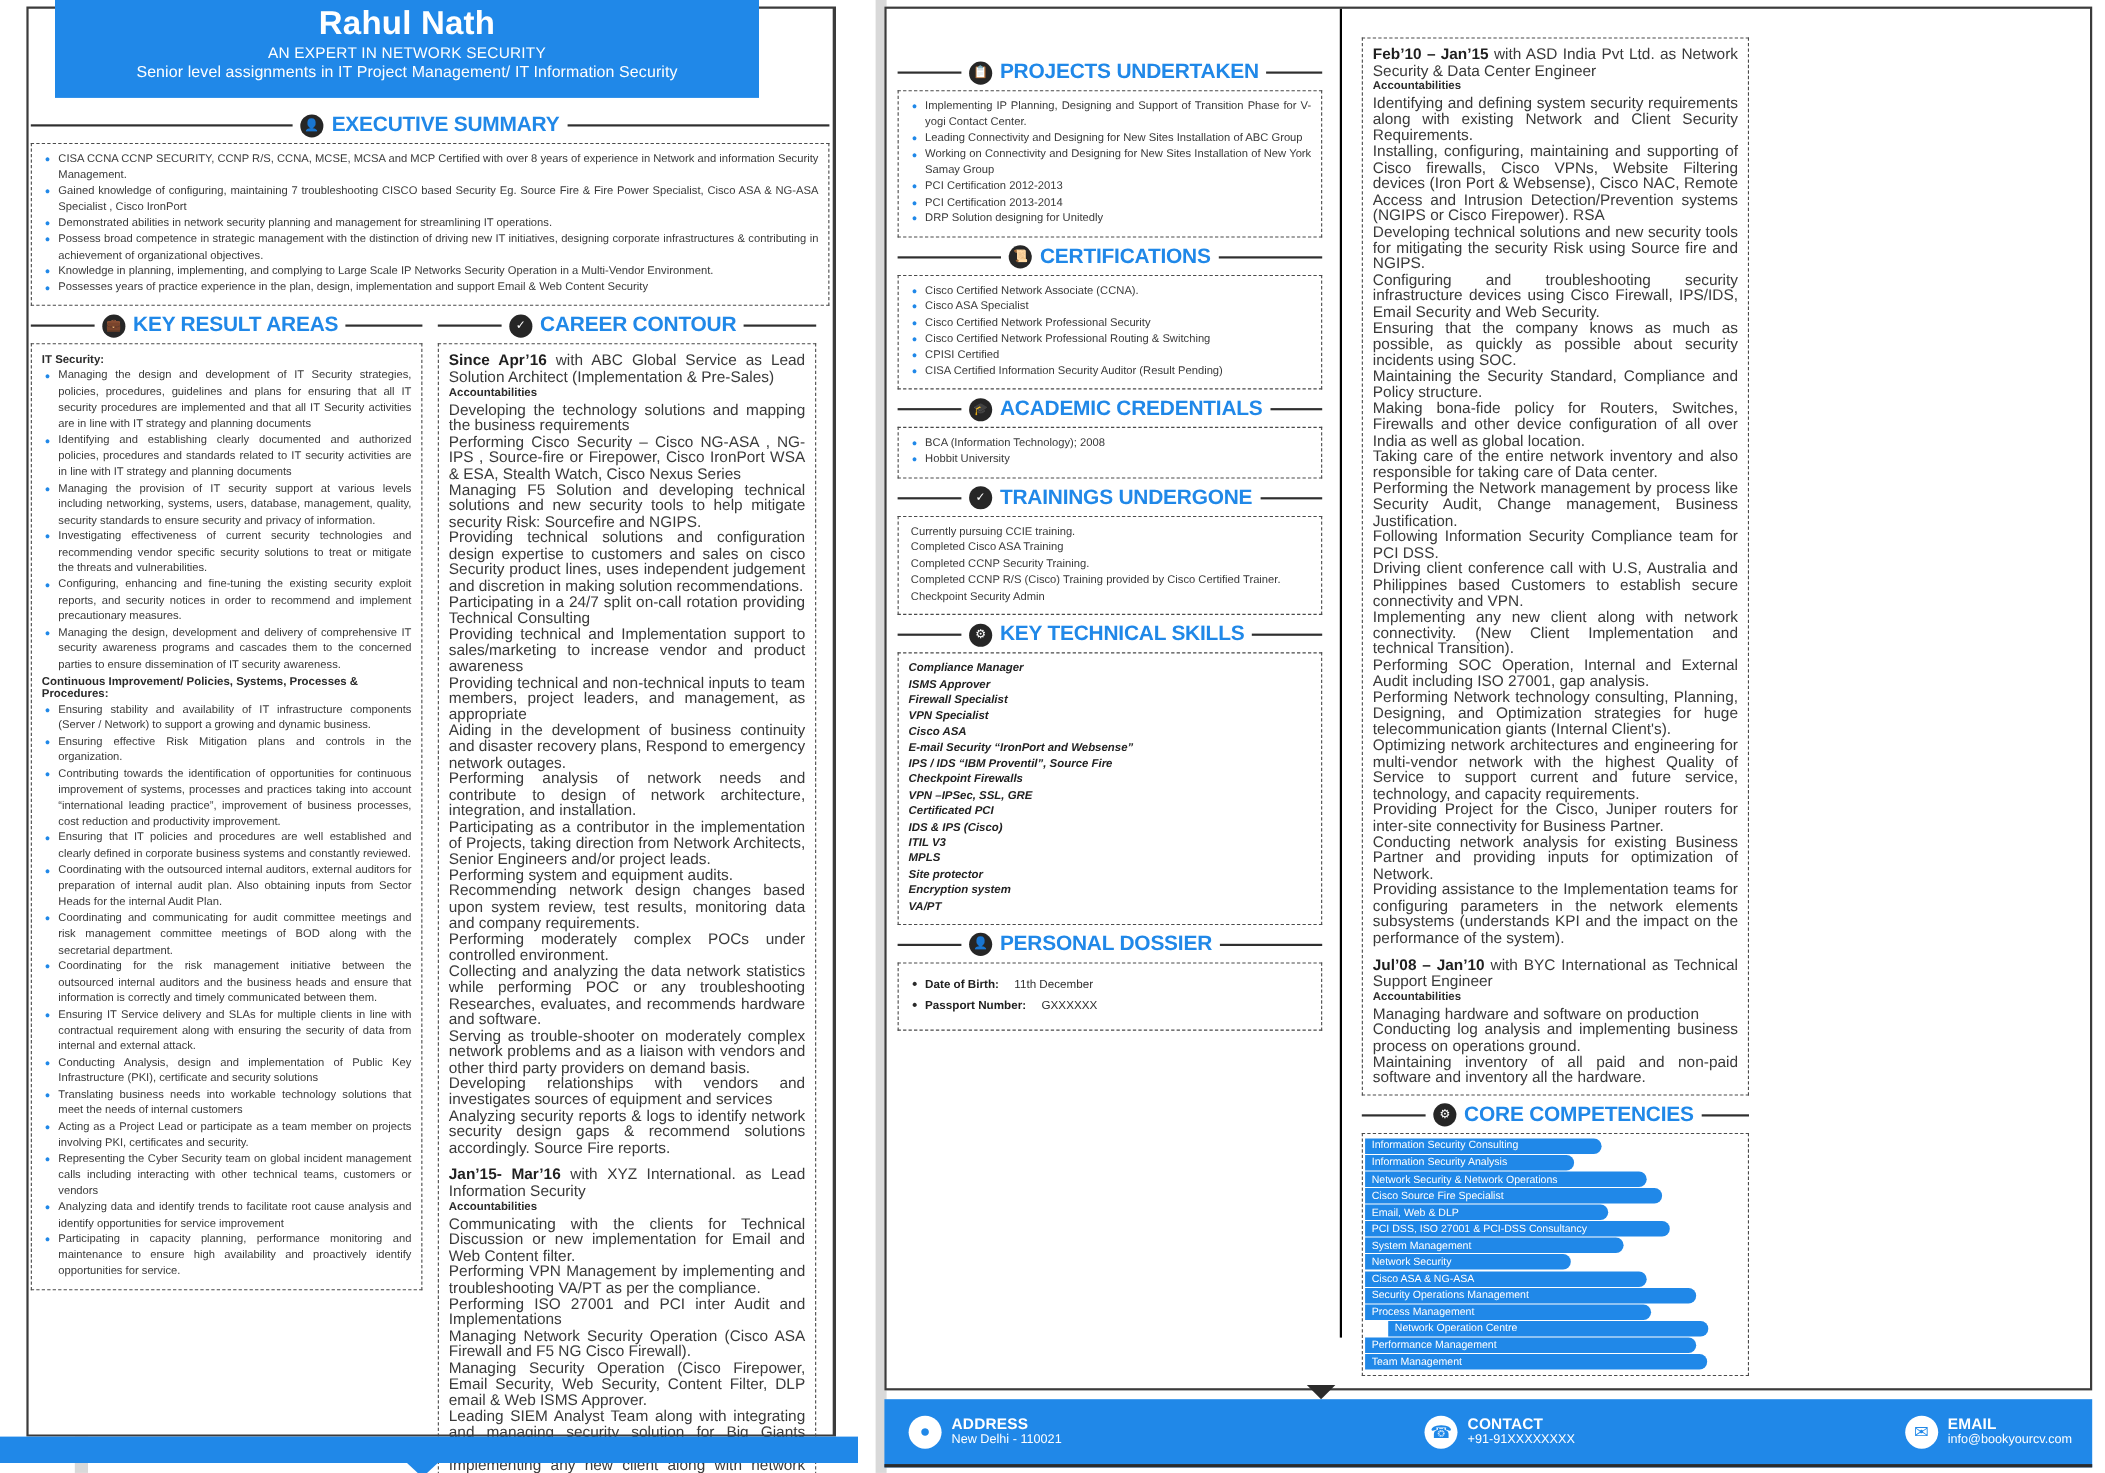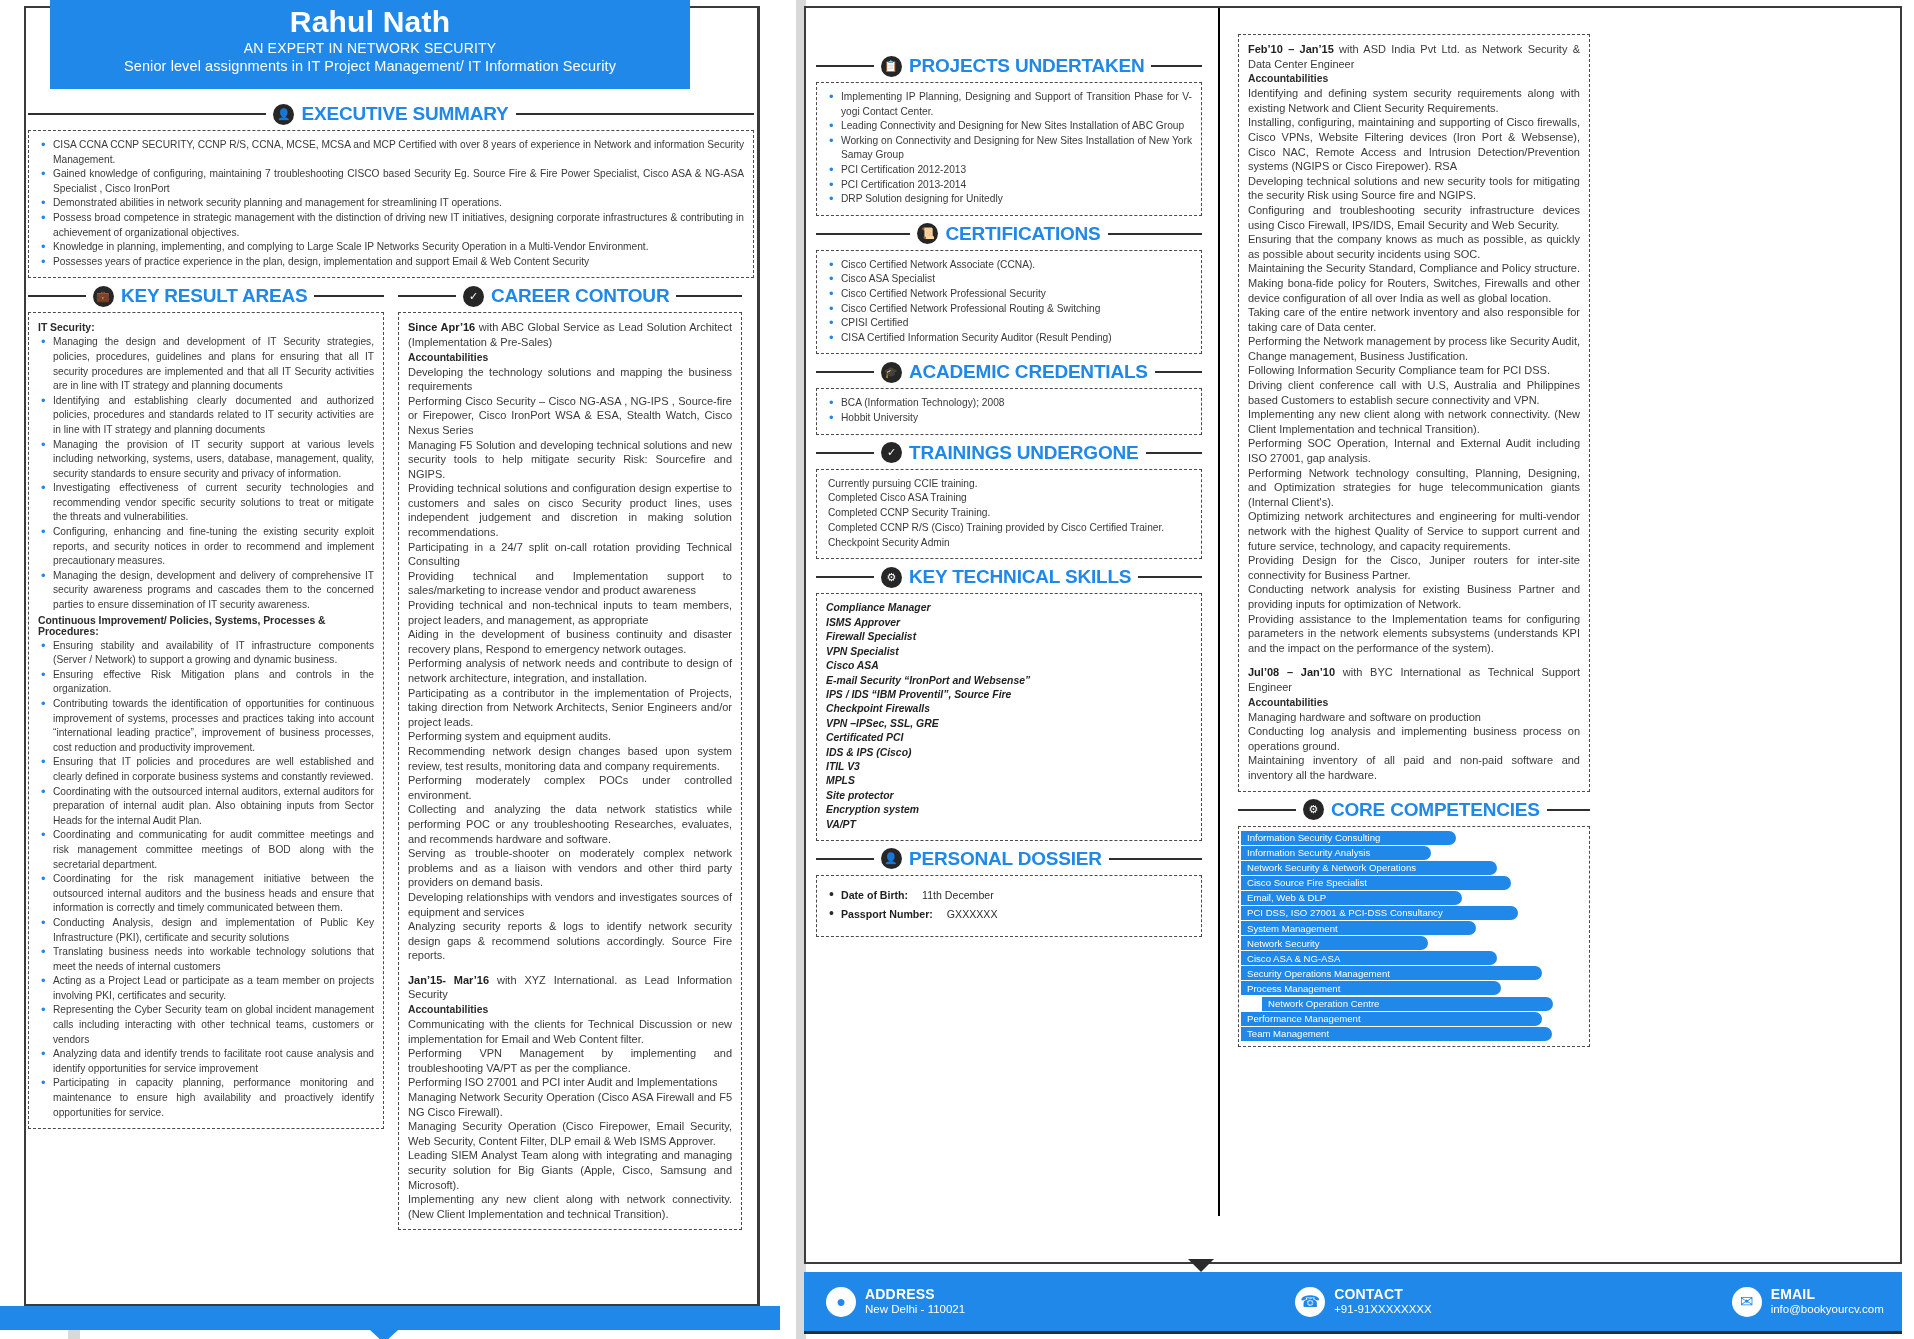--- a/index.html
+++ b/index.html
@@ -84,21 +84,21 @@
   ul.bl > li {
     position: relative; padding-left: 15px;
     font-size: 10.2px; line-height: 14.6px; color: #3a3a3a;
     text-align: justify; margin-bottom: 0px;
   }
   ul.bl > li::before {
     content: "•"; position: absolute; left: 3px; top: -1px;
     color: #2088e8; font-size: 13px; line-height: 15px;
   }
   .subhead { font-size: 10.4px; font-weight: 700; color: #2b2b2b; margin: 2px 0 2px 0; }
-  .line { font-size: 11px; line-height: 14.6px; color: #3a3a3a; text-align: justify;}
+  .line { font-size: 14px; line-height: 14.6px; color: #3a3a3a; text-align: justify;}
   .line b, .bold { font-weight: 700; color: #1f1f1f; }
   .skill { font-size: 10.4px; line-height: 14.4px; font-weight: 700; font-style: italic; color: #222; }
 
   
   .lp-content { position: absolute; left: 28px; top: 96px; width: 726px; }
   .two-col { display: flex; gap: 14px; }
   .col-a { width: 356px; }
   .col-b { width: 344px; }
 
   
@@ -233,20 +233,21 @@
               </ul>
             <div class="subhead">Continuous Improvement/ Policies, Systems, Processes &amp; Procedures:</div>
             <ul class="bl" id="kra2">
                 <li>Ensuring stability and availability of IT infrastructure components (Server / Network) to support a growing and dynamic business.</li>
                 <li>Ensuring effective Risk Mitigation plans and controls in the organization.</li>
                 <li>Contributing towards the identification of opportunities for continuous improvement of systems, processes and practices taking into account “international leading practice”, improvement of business processes, cost reduction and productivity improvement.</li>
                 <li>Ensuring that IT policies and procedures are well established and clearly defined in corporate business systems and constantly reviewed.</li>
                 <li>Coordinating with the outsourced internal auditors, external auditors for preparation of internal audit plan. Also obtaining inputs from Sector Heads for the internal Audit Plan.</li>
                 <li>Coordinating and communicating for audit committee meetings and risk management committee meetings of BOD along with the secretarial department.</li>
                 <li>Coordinating for the risk management initiative between the outsourced internal auditors and the business heads and ensure that information is correctly and timely communicated between them.</li>
+                <li>Ensuring IT Service delivery and SLAs for multiple clients in line with contractual requirement along with ensuring the security of data from internal and external attack.</li>
                 <li>Conducting Analysis, design and implementation of Public Key Infrastructure (PKI), certificate and security solutions</li>
                 <li>Translating business needs into workable technology solutions that meet the needs of internal customers</li>
                 <li>Acting as a Project Lead or participate as a team member on projects involving PKI, certificates and security.</li>
                 <li>Representing the Cyber Security team on global incident management calls including interacting with other technical teams, customers or vendors</li>
                 <li>Analyzing data and identify trends to facilitate root cause analysis and identify opportunities for service improvement</li>
                 <li>Participating in capacity planning, performance monitoring and maintenance to ensure high availability and proactively identify opportunities for service.</li>
               </ul>
           </div>
         </div>
 
@@ -442,21 +443,21 @@
                 <div class="line">Maintaining the Security Standard, Compliance and Policy structure.</div>
                 <div class="line">Making bona-fide policy for Routers, Switches, Firewalls and other device configuration of all over India as well as global location.</div>
                 <div class="line">Taking care of the entire network inventory and also responsible for taking care of Data center.</div>
                 <div class="line">Performing the Network management by process like Security Audit, Change management, Business Justification.</div>
                 <div class="line">Following Information Security Compliance team for PCI DSS.</div>
                 <div class="line">Driving client conference call with U.S, Australia and Philippines based Customers to establish secure connectivity and VPN.</div>
                 <div class="line">Implementing any new client along with network connectivity. (New Client Implementation and technical Transition).</div>
                 <div class="line">Performing SOC Operation, Internal and External Audit including ISO 27001, gap analysis.</div>
                 <div class="line">Performing Network technology consulting, Planning, Designing, and Optimization strategies for huge telecommunication giants (Internal Client's).</div>
                 <div class="line">Optimizing network architectures and engineering for multi-vendor network with the highest Quality of Service to support current and future service, technology, and capacity requirements.</div>
-                <div class="line">Providing Design for the Cisco, Juniper routers for inter-site connectivity for Business Partner.</div>
+                <div class="line">Providing Project for the Cisco, Juniper routers for inter-site connectivity for Business Partner.</div>
                 <div class="line">Conducting network analysis for existing Business Partner and providing inputs for optimization of Network.</div>
                 <div class="line">Providing assistance to the Implementation teams for configuring parameters in the network elements subsystems (understands KPI and the impact on the performance of the system).</div>
               </div>
               <div style="margin-top: 10px;">
                 <div class="line"><b>Jul’08 – Jan’10</b> with BYC International as Technical Support Engineer</div>
                 <div class="subhead">Accountabilities</div>
                 <div class="line">Managing hardware and software on production</div>
                 <div class="line">Conducting log analysis and implementing business process on operations ground.</div>
                 <div class="line">Maintaining inventory of all paid and non-paid software and inventory all the hardware.</div>
               </div>

